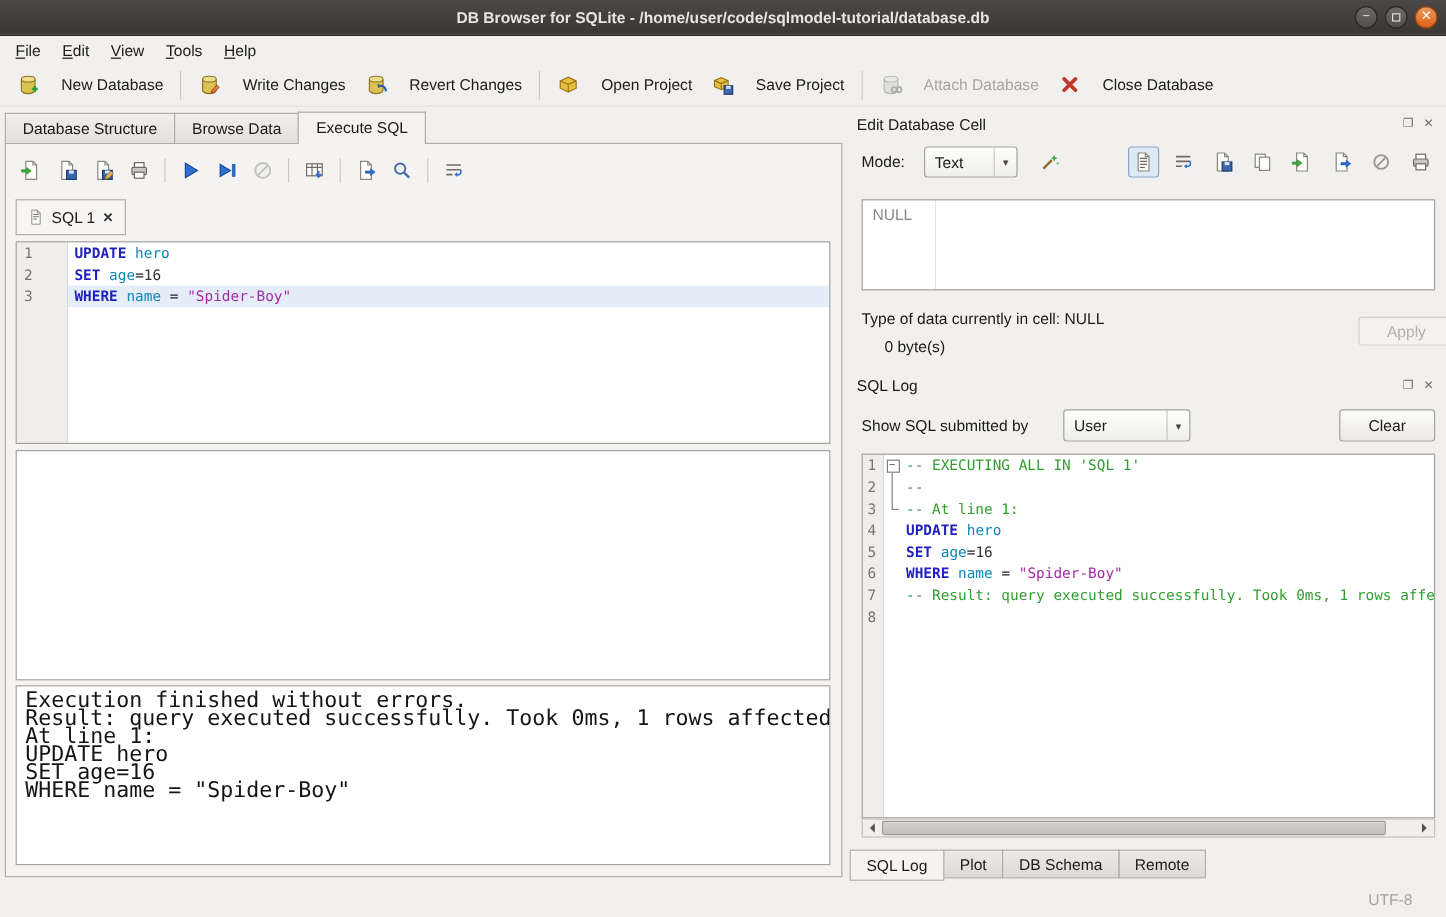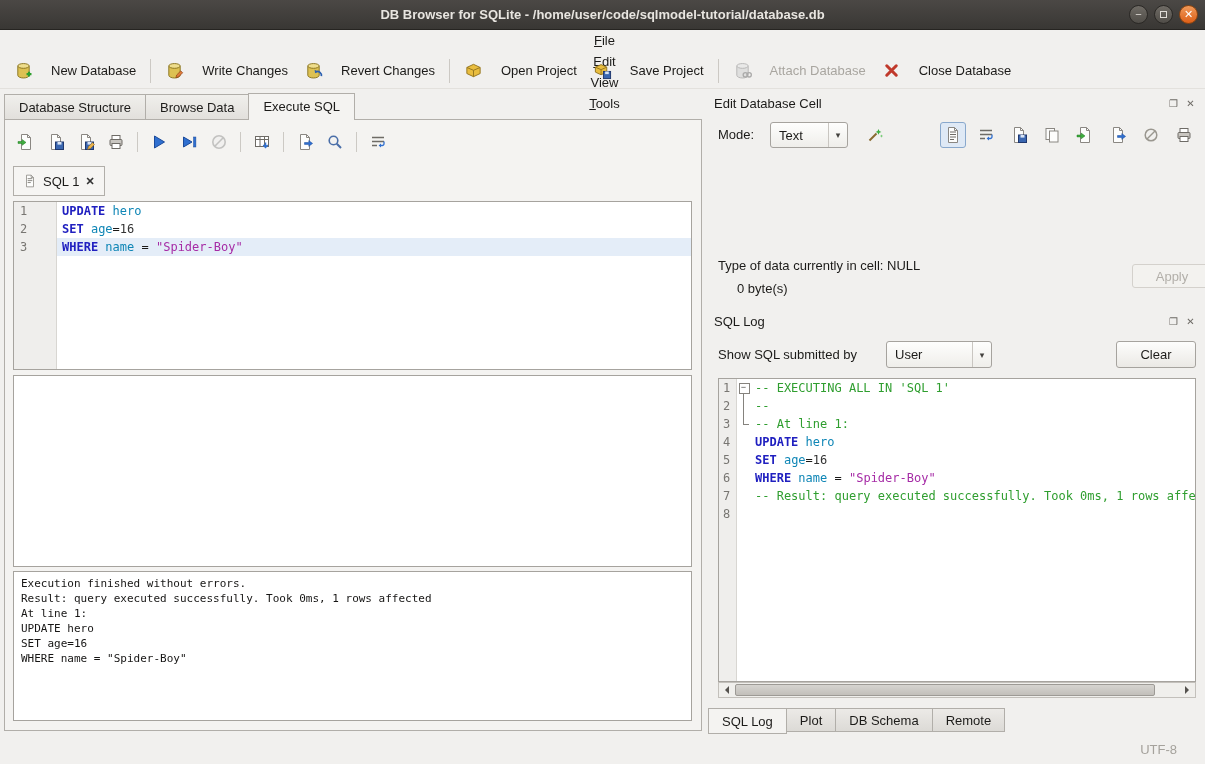--- a/index.html
+++ b/index.html
@@ -10,21 +10,21 @@
 
 .titlebar{position:absolute;left:0;top:0;width:100%;height:30px;background:linear-gradient(#4b4845,#393734);border-bottom:1px solid #262421;display:flex;align-items:center;justify-content:center;}
 .title-text{color:#e8e5e0;font-weight:bold;}
 .win-controls{position:absolute;right:7px;top:5px;display:flex;gap:6px;}
 .win-btn{width:19px;height:19px;border-radius:50%;border:1px solid #2a2825;background:linear-gradient(#6f6b65,#504d48);color:#e0ddd8;display:flex;align-items:center;justify-content:center;font-size:11px;line-height:1;}
 .win-btn .max-glyph{width:7px;height:7px;border:1px solid #e0ddd8;display:block;}
 .win-btn.close{background:linear-gradient(#f09a5a,#dd5f17);border-color:#8f4510;color:#fff;}
 .glyph-min::before{content:"−";}
 .glyph-close::before{content:"✕";}
 
-.menubar{position:absolute;left:0;top:30px;width:100%;height:23px;display:flex;align-items:center;padding-left:4px;flex-direction:column;}
+.menubar{position:absolute;left:0;top:30px;width:100%;height:23px;display:flex;align-items:flex-end;padding-left:4px;}
 .menu-item{padding:3px 9px;cursor:default;}
 
 .toolbar{position:absolute;left:0;top:53px;width:100%;height:36px;display:flex;align-items:center;padding:0 6px;border-bottom:1px solid #e3e1dd;}
 .tb-btn{display:flex;align-items:center;gap:18px;padding:5px 8px;border-radius:3px;}
 .tb-btn.disabled{color:#a9a6a0;}
 .tb-btn.disabled .tb-icon{filter:grayscale(1);opacity:.55;}
 .tb-icon,.tb-icon svg{width:19px;height:19px;}
 .tb-arrow{font-size:9px;color:#55524e;align-self:flex-end;margin:0 0 1px -2px;}
 .tb-sep{width:1px;height:24px;background:#ccc9c4;margin:0 6px;}
 
@@ -46,21 +46,21 @@
 .sqltab-close{font-size:11px;font-weight:bold;color:#333;}
 .sqltab-close::before{content:"✕";}
 
 .editor{position:absolute;left:8px;top:81px;width:679px;height:169px;border:1px solid #a6a39e;overflow:hidden;background:linear-gradient(to right,#efeeec 42px,#d8d6d2 42px,#d8d6d2 43px,#fff 43px);font-family:"DejaVu Sans Mono",monospace;font-size:12px;}
 .cl{display:flex;height:18px;line-height:18px;white-space:pre;}
 .cl.hl{background:linear-gradient(to right,transparent 43px,var(--hl,#e4edf8) 43px);}
 .editor .ln{width:42px;flex:none;padding-left:6px;color:#787672;}
 .editor .code{padding-left:6px;}
 
 .results{position:absolute;left:8px;top:255px;width:679px;height:192px;border:1px solid #a6a39e;background:#fff;}
-.messages{position:absolute;left:8px;top:451px;width:679px;height:150px;border:1px solid #a6a39e;background:#fff;font-family:"DejaVu Sans Mono",monospace;font-size:11px;line-height:15px;padding:4px 7px;white-space:pre;overflow:hidden;color:#161514;}
+.messages{position:absolute;left:8px;top:451px;width:679px;height:150px;border:1px solid #a6a39e;background:#fff;font-family:"DejaVu Sans Mono",monospace;font-size:18px;line-height:15px;padding:4px 7px;white-space:pre;overflow:hidden;color:#161514;}
 
 .tk-kw{color:var(--c-kw,#2020c0);font-weight:bold;}
 .tk-id{color:var(--c-id,#0f86b6);}
 .tk-st{color:var(--c-st,#a62ca6);}
 .tk-cm{color:var(--c-cm,#2f9e2f);}
 .tk-nu{color:var(--c-nu,#333333);}
 .tk-pl{color:#1c1b19;}
 
 .right-panel{position:absolute;left:706px;top:92px;width:499px;height:650px;}
 .dock-header{position:absolute;left:8px;right:8px;height:18px;display:flex;align-items:center;}
@@ -406,20 +406,23 @@
         </div>
         <div class="sicon">
           <svg xmlns="http://www.w3.org/2000/svg" viewBox="0 0 18 18">
             <rect x="5" y="2.5" width="8" height="4.5" fill="#fff" stroke="#6e6b66"></rect>
             <rect x="3" y="6.5" width="12" height="6" rx="1" fill="#c9c6c1" stroke="#6e6b66"></rect>
             <rect x="5" y="10.5" width="8" height="5" fill="#fff" stroke="#6e6b66"></rect>
           </svg>
         </div>
       </div>
   </div>
+  <div class="cell-editor">
+    <span class="cell-null">NULL</span>
+  </div>
   <div class="type-info">Type of data currently in cell: NULL</div>
   <div class="size-info">0 byte(s)</div>
   <div class="btn apply-btn">Apply</div>
 
   <div class="dock-header dh2">
     <span class="dh-title">SQL Log</span>
     <span class="dock-icons">
       <span class="dock-icon di-float"></span>
       <span class="dock-icon di-close"></span>
     </span>

